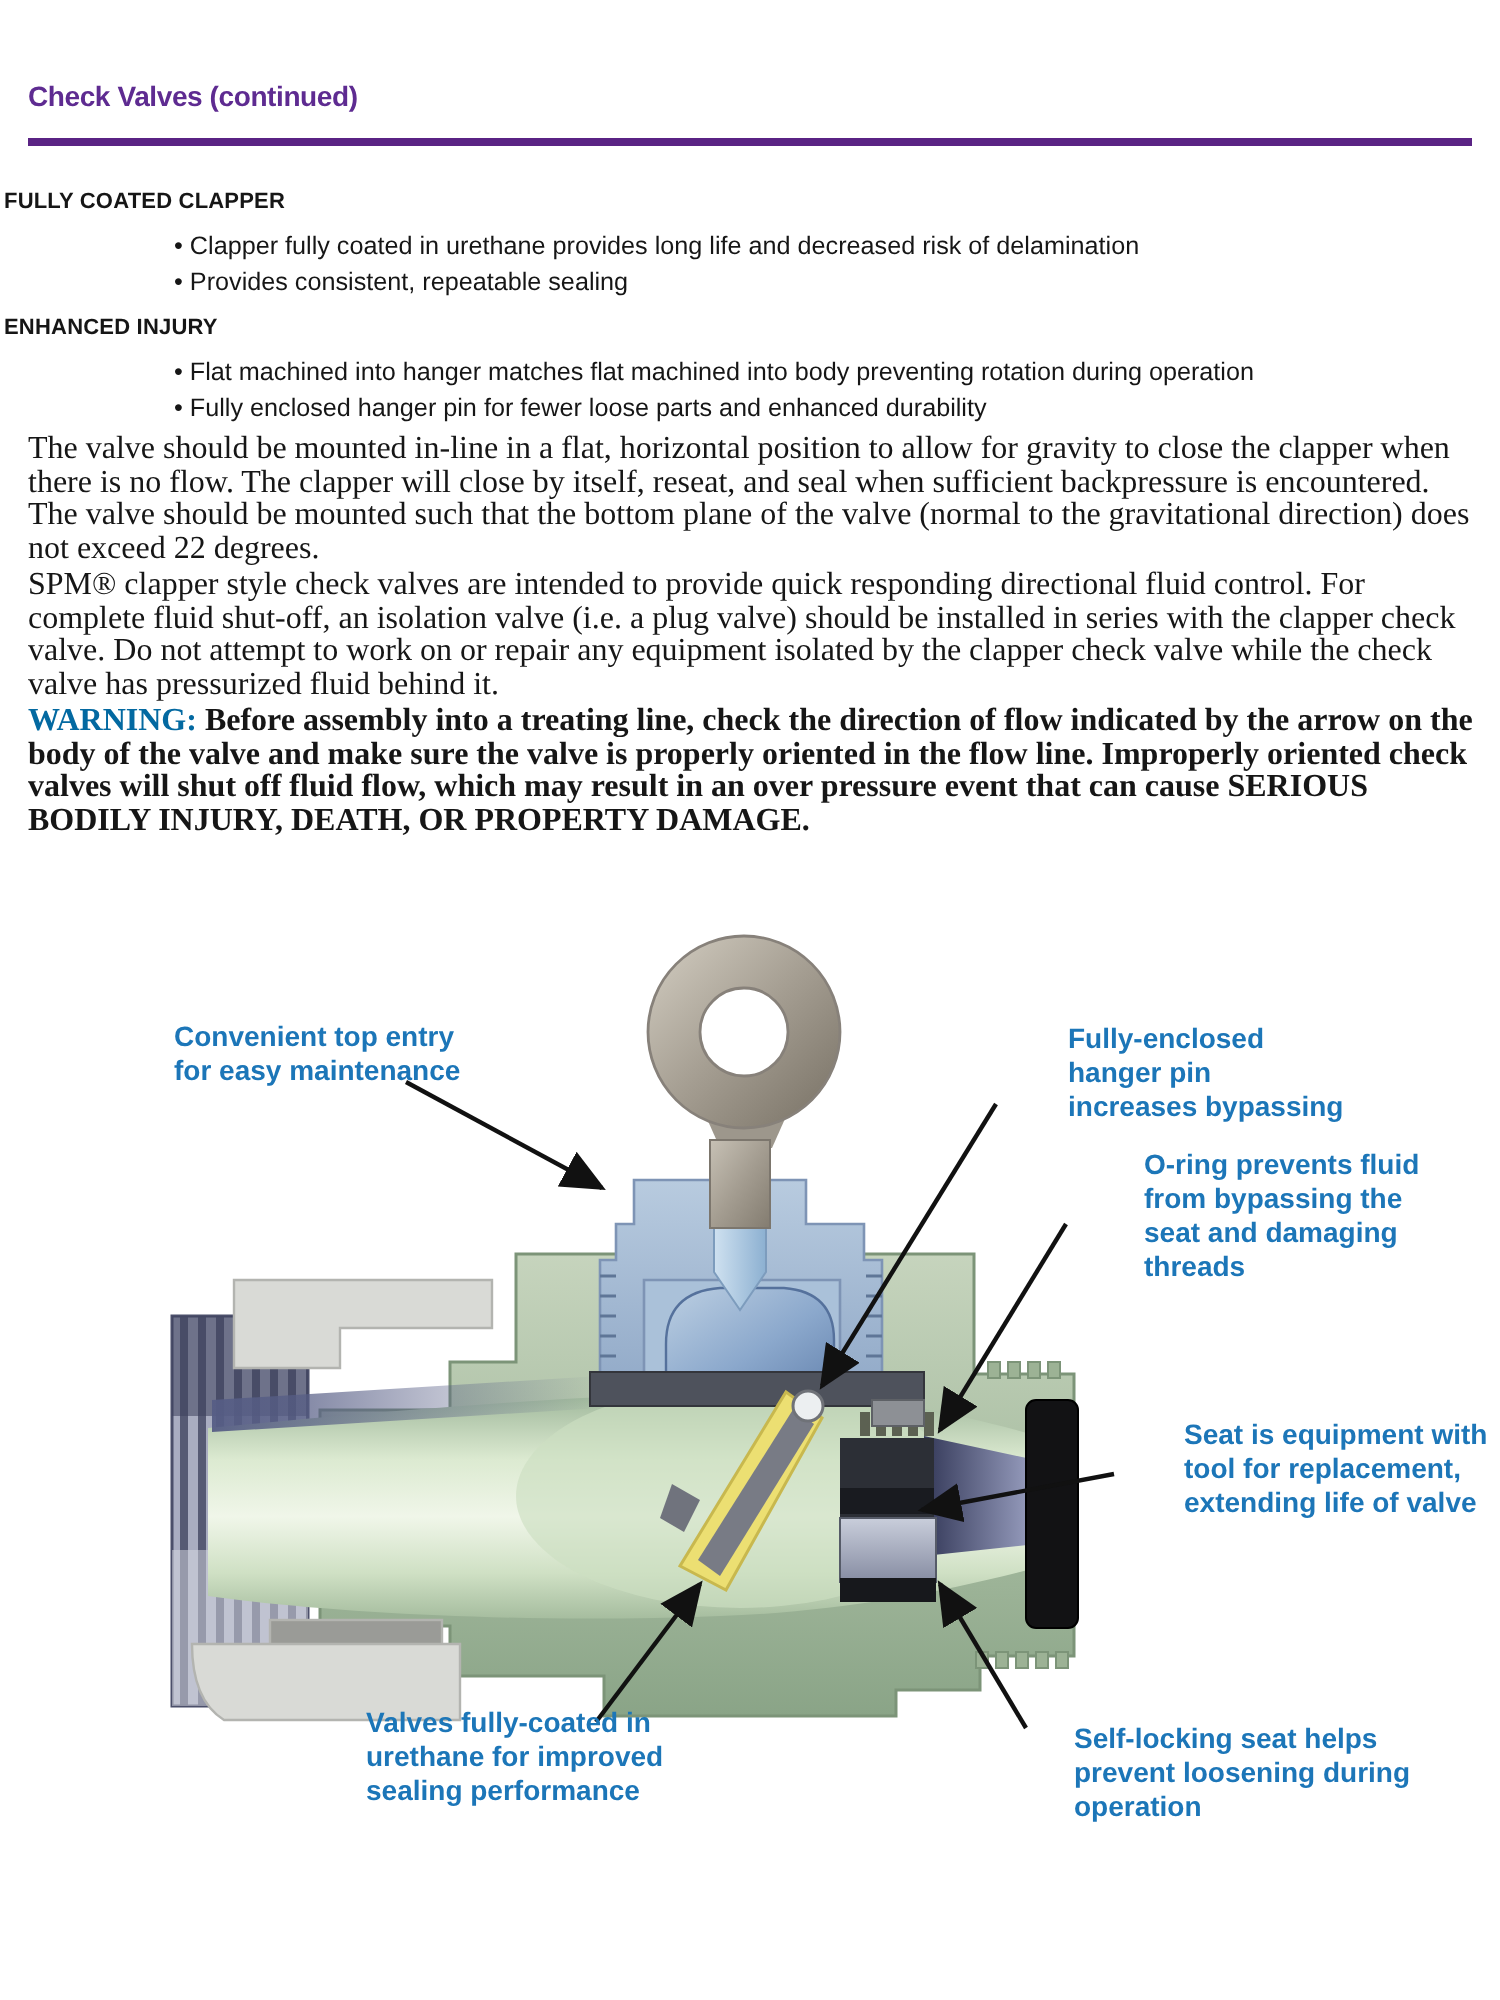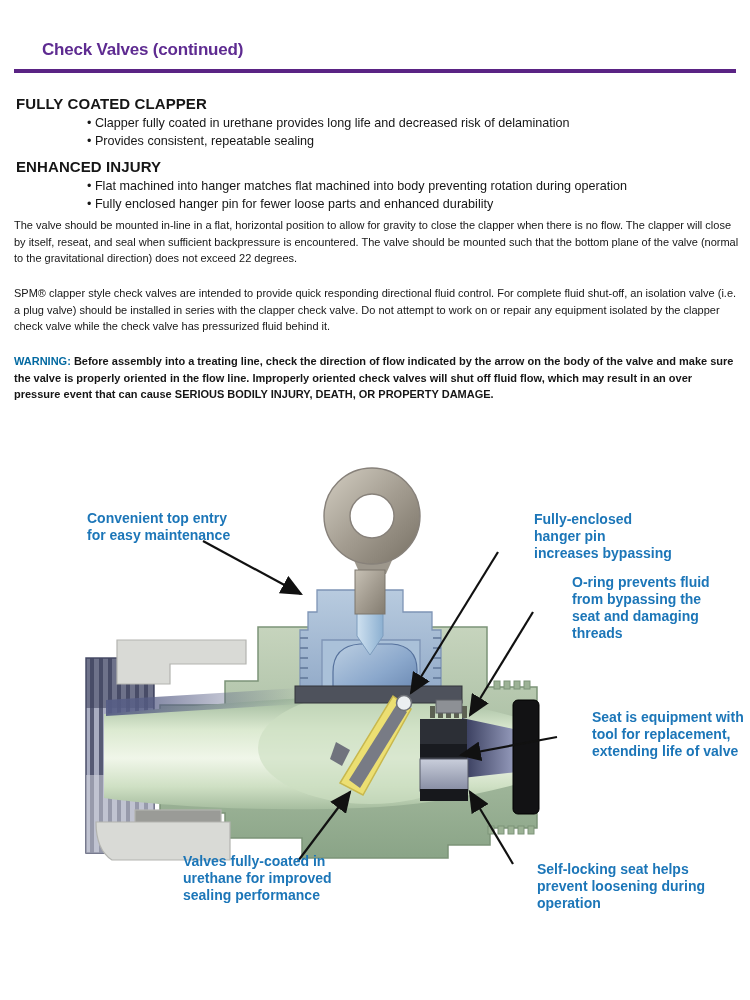--- a/index.html
+++ b/index.html
@@ -2,27 +2,27 @@
 <html><head>
 <meta charset="utf-8">
 <style>
   html,body{margin:0;padding:0;}
   body{
     width:750px;height:1000px;background:#ffffff;position:relative;overflow:hidden;
     font-family:"Liberation Sans", sans-serif;color:#161616;
   }
   .abs{position:absolute;}
   #page-title{
-    left:14px;top:40px;font-size:17px;font-weight:bold;color:#5e2b91;letter-spacing:-0.2px;margin-left:28px;
+    left:14px;top:40px;font-size:14px;font-weight:bold;color:#5e2b91;letter-spacing:-0.2px;
   }
   #title-rule{left:14px;top:69px;width:722px;height:4px;background:#5a2384;}
-  .sec-head{left:16px;font-size:15px;font-weight:bold;letter-spacing:0.1px;}
+  .sec-head{left:2px;font-size:11px;font-weight:bold;letter-spacing:0.1px;}
   .bullet-line{left:58px;font-size:12.6px;line-height:16px;width:690px;margin-left:29px;}
   .bullet-line::before{content:"\2022\00a0";}
-  .para{left:14px;width:725px;font-size:11px;line-height:16.5px;}
+  .para{left:14px;width:725px;font-size:16px;line-height:16.5px;font-family:Liberation Serif, serif;}
   .warn-label{color:#0369a1;font-weight:bold;}
   .warn-text{font-weight:bold;}
   .callout{
     position:absolute;color:#1c76b8;font-weight:bold;font-size:14px;line-height:17px;
     white-space:pre-line;
     margin-left:28px;
   }
   #diagram-svg{position:absolute;left:0;top:0;}
 </style>
 </head>

